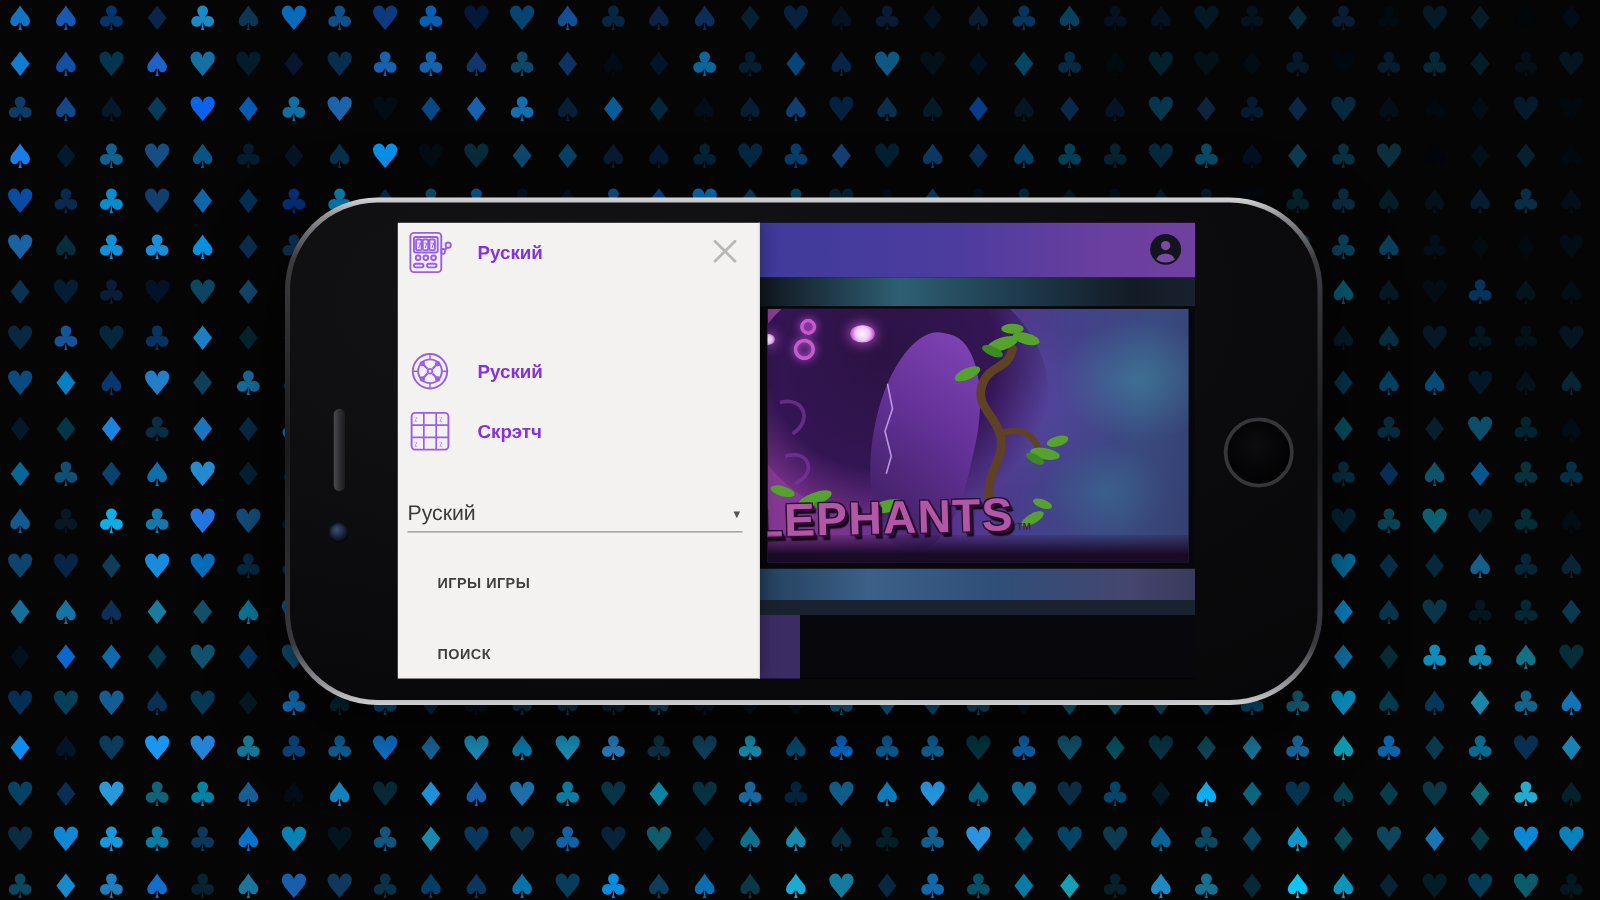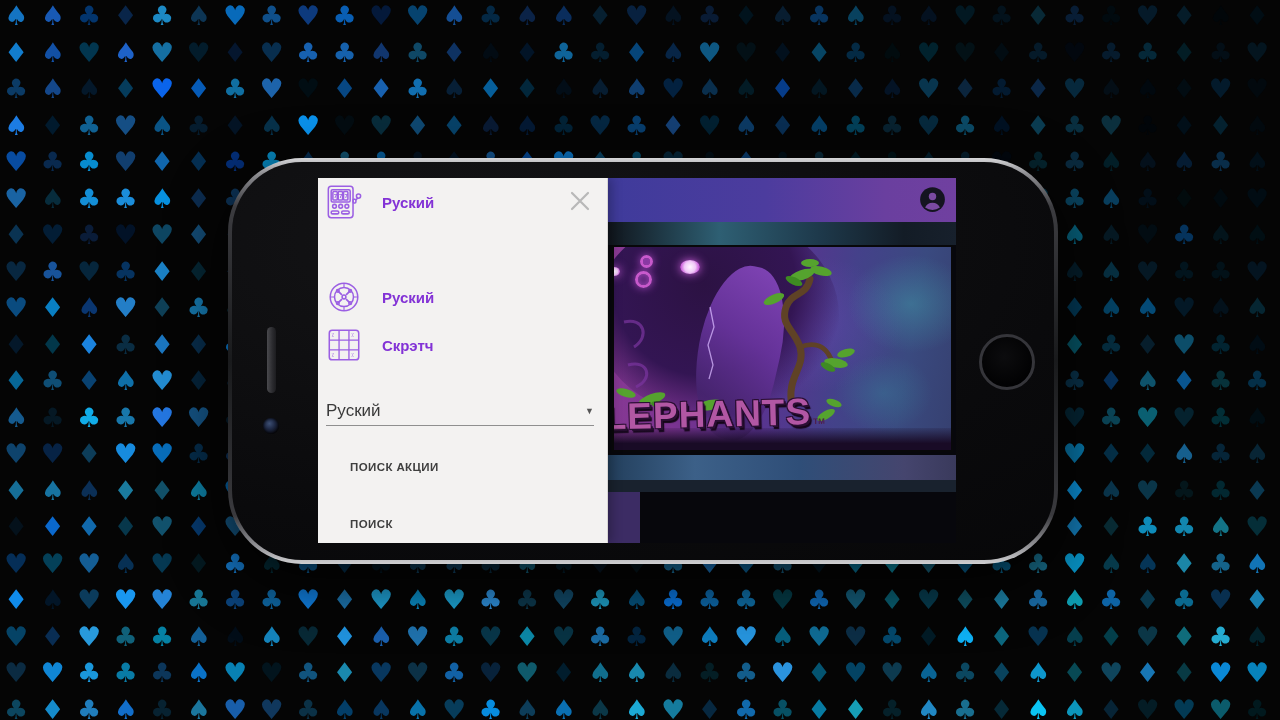--- a/index.html
+++ b/index.html
@@ -911,19 +911,19 @@
             </svg>
           </span>
           <span class="mi-label">Скрэтч</span>
         </div>
 
         <div class="lang">
           <span class="lang-value">Руский</span>
           <span class="caret">▼</span>
         </div>
 
-        <div class="menu-link" style="top:283px">ПОИСК АКЦИИ</div>
+        <div class="menu-link" style="top:283px">ИГРЫ ИГРЫ</div>
         <div class="menu-link" style="top:340px">ПОИСК</div>
       </aside>
 
     </div>
   </div>
 </div>
 
 </body></html>

